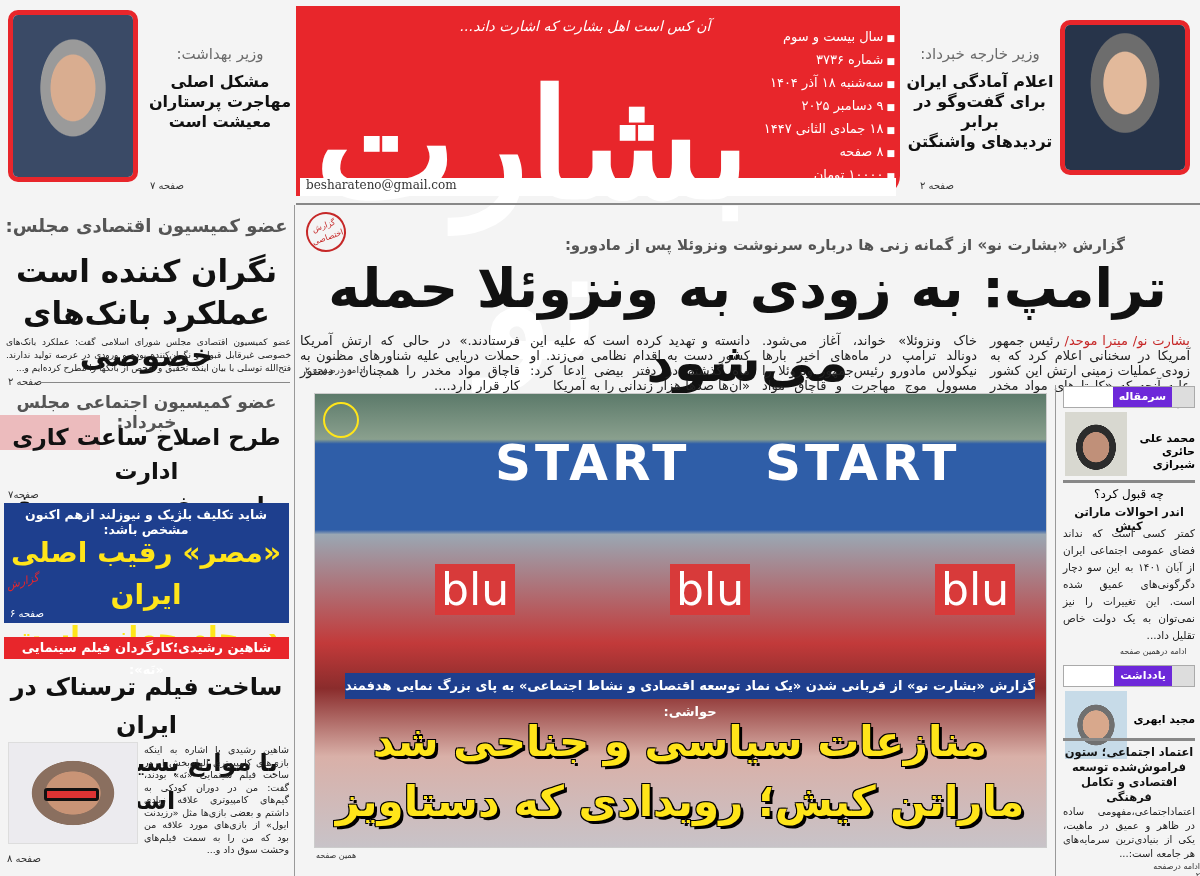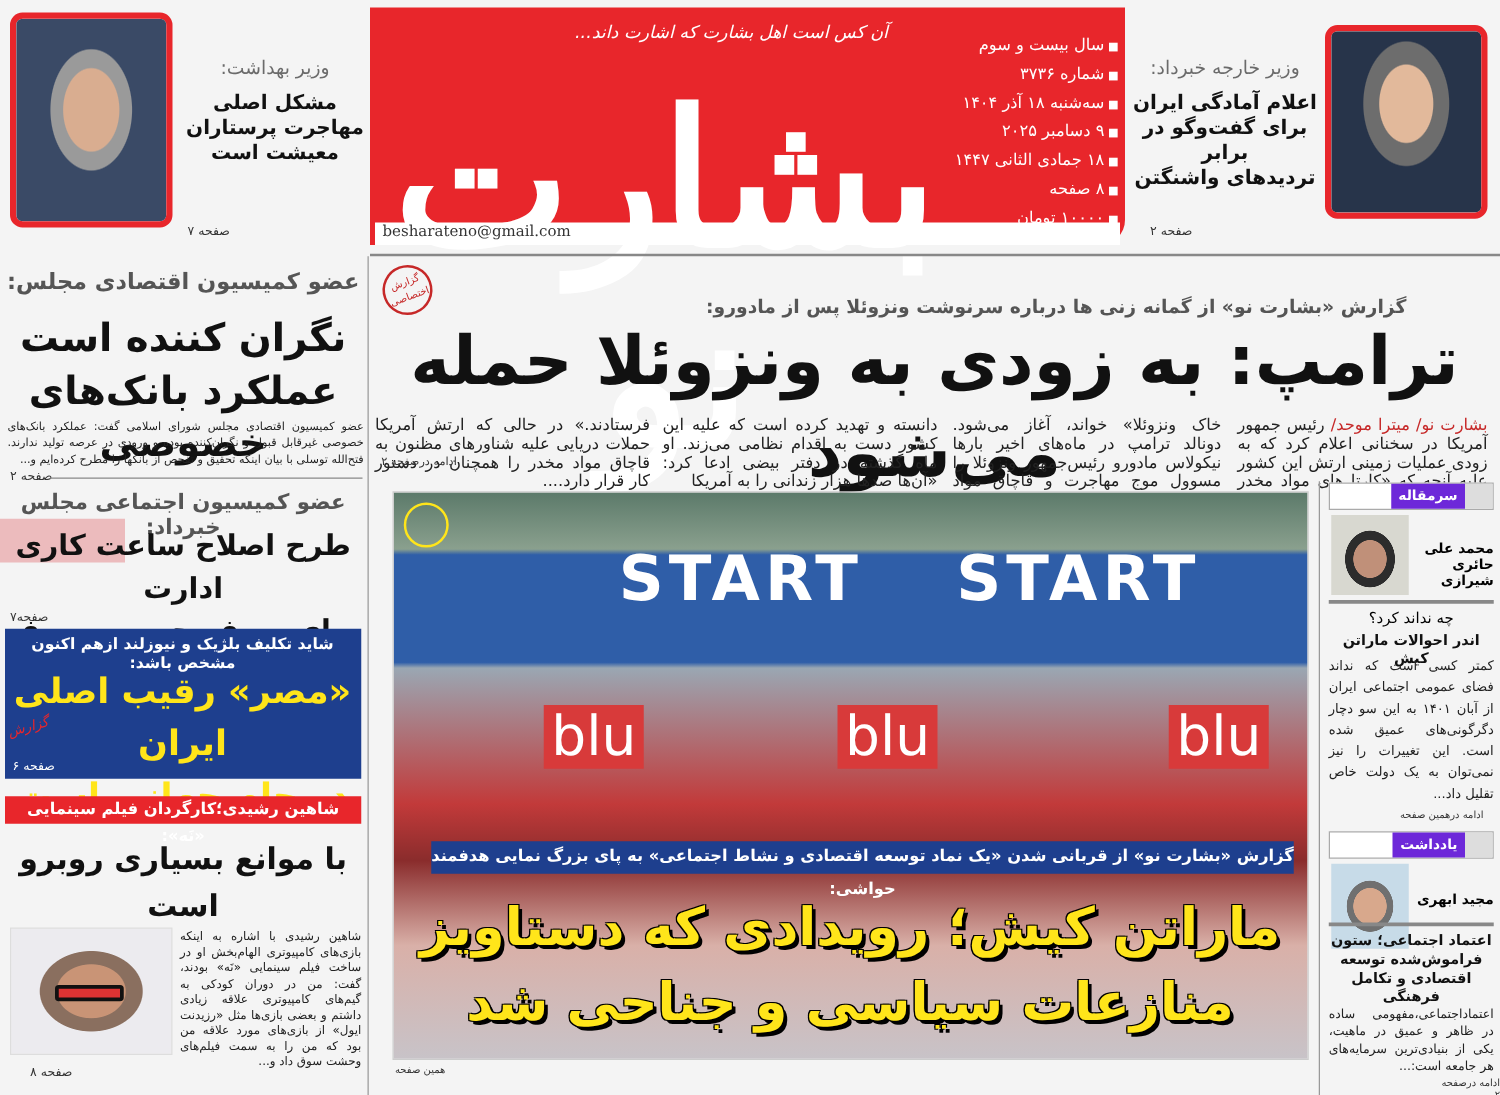--- a/index.html
+++ b/index.html
@@ -104,52 +104,53 @@
 <div class="abs" style="left:6px; top:507px; width:280px; color:#fff; font-size:12.5px; font-weight:bold; text-align:center;">شاید تکلیف بلژیک و نیوزلند ازهم اکنون مشخص باشد:</div>
 <div class="abs h-blk" style="left:6px; top:532px; width:280px; font-size:28px; line-height:42px; color:#ffe51a;">
   <div>«مصر» رقیب اصلی ایران</div>
   <div>در جام جهانی است</div>
 </div>
 <div class="abs" style="left:6px; top:575px; color:#e8262b; font-size:11px; font-style:italic; transform:rotate(-15deg);">گزارش</div>
 <div class="abs pg" style="left:10px; top:608px; color:#fff;">صفحه ۶</div>
 
 <div class="abs redstrip">شاهین رشیدی؛کارگردان فیلم سینمایی «نَه»:</div>
 <div class="abs h-blk" style="left:4px; top:668px; width:285px; font-size:24px; line-height:38px;">
+  <div>ساخت فیلم ترسناک در ایران</div>
   <div>با موانع بسیاری روبرو است</div>
 </div>
 <div class="abs" style="left:8px; top:742px; width:130px; height:102px; background:radial-gradient(ellipse at 50% 50%, #c99476 0 30%, #8a6f5f 31% 45%, #ecebef 46%); border:1px solid #ddd;">
   <div style="position:absolute; left:35px; top:45px; width:55px; height:13px; background:#d33; border:3px solid #111; border-radius:3px;"></div>
 </div>
 <div class="abs col-text" style="left:144px; top:744px; width:145px; font-size:9.5px; line-height:12.5px;">شاهین رشیدی با اشاره به اینکه بازی‌های کامپیوتری الهام‌بخش او در ساخت فیلم سینمایی «نَه» بودند، گفت: من در دوران کودکی به گیم‌های کامپیوتری علاقه زیادی داشتم و بعضی بازی‌ها مثل «رزیدنت ایول» از بازی‌های مورد علاقه من بود که من را به سمت فیلم‌های وحشت سوق داد و...</div>
-<div class="abs pg" style="left:24px; top:853px;">صفحه ۸</div>
+<div class="abs pg" style="left:7px; top:853px;">صفحه ۸</div>
 
 <div class="abs photo">
   <div class="abs" style="left:8px; top:8px; width:36px; height:36px; border:2px solid #ffe51a; border-radius:50%;"></div>
   <div class="abs start" style="left:180px; top:40px;">START</div>
   <div class="abs start" style="left:450px; top:40px;">START</div>
   <div class="abs blu" style="left:120px; top:170px;">blu</div>
   <div class="abs blu" style="left:355px; top:170px;">blu</div>
   <div class="abs blu" style="left:620px; top:170px;">blu</div>
 </div>
 <div class="abs photo-kicker">گزارش «بشارت نو» از قربانی شدن «یک نماد توسعه اقتصادی و نشاط اجتماعی» به پای بزرگ نمایی هدفمند حواشی:</div>
 <div class="abs photo-head" style="left:320px; top:712px; width:720px; font-size:42px; line-height:60px;">
+  <div>منازعات سیاسی و جناحی شد</div>
   <div>ماراتن کیش؛ رویدادی که دستاویز</div>
-  <div>منازعات سیاسی و جناحی شد</div>
 </div>
 <div class="abs pg" style="left:316px; top:851px; font-size:8px;">همین صفحه</div>
 
 <div class="abs" style="left:1055px; top:385px; width:1px; height:491px; background:#999;"></div>
 <div class="abs sidebar-tag" style="left:1063px; top:386px; width:132px;">
   <div class="ic"></div>
   <div class="lbl">سرمقاله</div>
 </div>
 <div class="abs" style="left:1065px; top:412px; width:62px; height:64px; background:radial-gradient(ellipse at 50% 55%, #c09079 0 30%, #2c2c2c 31% 45%, #d8d8d0 46%);"></div>
 <div class="abs" style="left:1130px; top:432px; width:65px; font-size:11px; font-weight:bold; text-align:right;">محمد علی حائری شیرازی</div>
 <div class="abs rule" style="left:1063px; top:480px; width:132px; height:3px;"></div>
-<div class="abs" style="left:1063px; top:487px; width:132px; font-size:12px; text-align:center;">چه نداند کرد؟</div>
+<div class="abs" style="left:1063px; top:487px; width:132px; font-size:12px; text-align:center;">چه قبول کرد؟</div>
 <div class="abs h-blk" style="left:1063px; top:505px; width:132px; font-size:11.5px;">اندر احوالات ماراتن کیش</div>
 <div class="abs col-text" style="left:1063px; top:525px; width:132px; font-size:10.5px; line-height:17px;">کمتر کسی است که نداند فضای عمومی اجتماعی ایران از آبان ۱۴۰۱ به این سو دچار دگرگونی‌های عمیق شده است. این تغییرات را نیز نمی‌توان به یک دولت خاص تقلیل داد...</div>
 <div class="abs pg" style="left:1120px; top:647px; font-size:8px;">ادامه درهمین صفحه</div>
 
 <div class="abs sidebar-tag" style="left:1063px; top:665px; width:132px;">
   <div class="ic"></div>
   <div class="lbl">یادداشت</div>
 </div>
 <div class="abs" style="left:1065px; top:665px; width:62px; height:68px; top:665px; margin-top:26px; background:radial-gradient(ellipse at 50% 50%, #d8a88c 0 30%, #707070 31% 42%, #c7dbe8 43%);"></div>
 <div class="abs" style="left:1130px; top:713px; width:65px; font-size:11px; font-weight:bold; text-align:right;">مجید ابهری</div>

